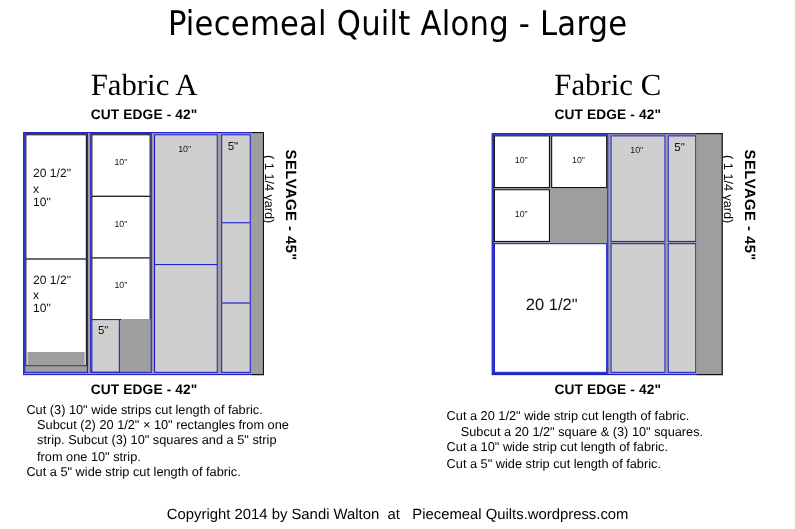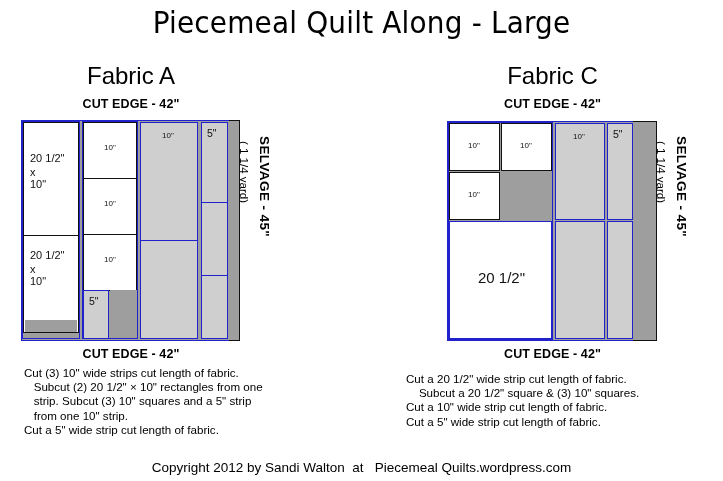--- a/index.html
+++ b/index.html
@@ -10,22 +10,22 @@
   }
   .abs{position:absolute;}
 
   
   #page-title{
     top:4px;left:0;width:723px;text-align:center;
     font-size:31px;font-weight:400;letter-spacing:.2px;
     font-family:"DejaVu Sans Condensed","Liberation Sans",sans-serif;
   }
   .fabric-title{
-    font-size:24px;text-align:center;font-weight:400;
-    font-family:Liberation Sans, sans-serif;
+    font-size:28px;text-align:center;font-weight:400;
+    font-family:Liberation Serif, serif;
   }
   #fabric-a-title{top:62px;left:21px;width:220px;}
   #fabric-c-title{top:62px;left:447px;width:211px;}
 
   .cut-edge{
     font-size:12.5px;font-weight:bold;text-align:center;letter-spacing:.1px;
   }
   #fabric-a-cut-top{top:97px;left:21px;width:220px;}
   #fabric-c-cut-top{top:97px;left:447px;width:211px;}
   #fabric-a-cut-bottom{top:347px;left:21px;width:220px;}
@@ -182,13 +182,13 @@
   <div class="piece lgray bl" style="left:160px;top:100px;width:26px;height:118px;"></div>
 
   <div class="piece dgray bk" style="left:186px;top:0;width:24px;height:220px;border-left:none;"></div>
 </div>
 
 <div class="instructions" id="fabric-c-instructions">Cut a 20 1/2" wide strip cut length of fabric.
     Subcut a 20 1/2" square &amp; (3) 10" squares.
 Cut a 10" wide strip cut length of fabric.
 Cut a 5" wide strip cut length of fabric.</div>
 
-<div class="abs" id="copyright">Copyright 2012 by Sandi Walton  at   Piecemeal Quilts.wordpress.com</div>
+<div class="abs" id="copyright">Copyright 2014 by Sandi Walton  at   Piecemeal Quilts.wordpress.com</div>
 
 </body></html>

